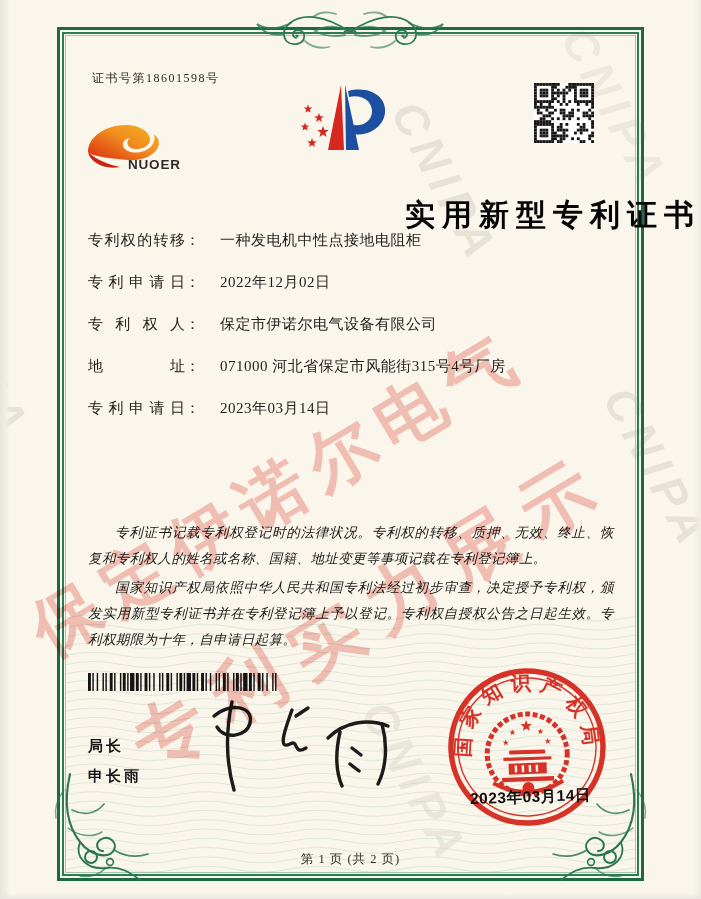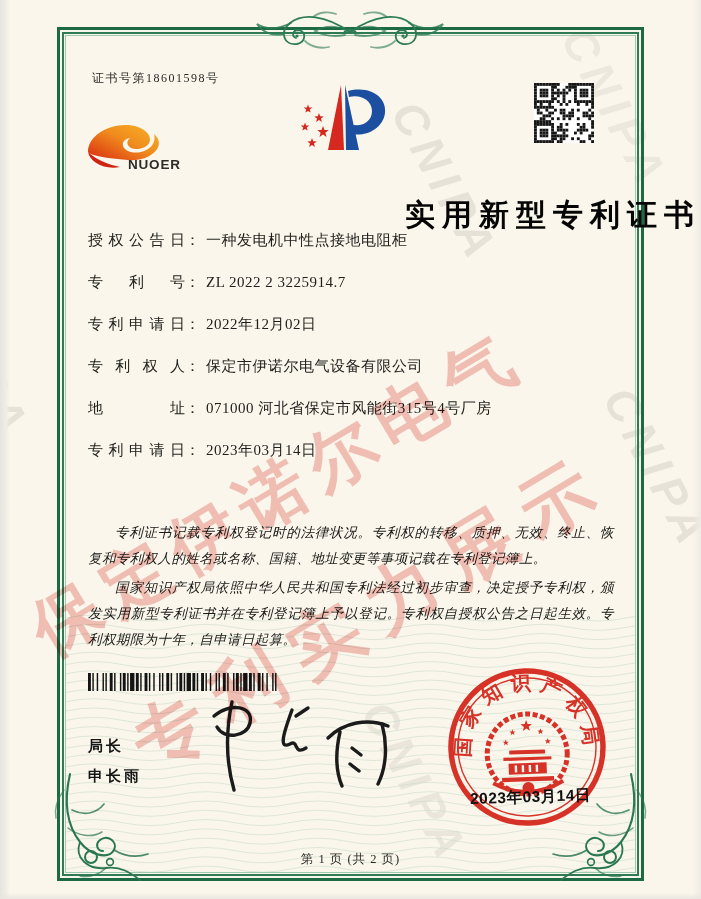--- a/index.html
+++ b/index.html
@@ -28,21 +28,21 @@
   .cert-no { left:92px; top:70px; font-size:12px; letter-spacing:1.5px; color:#2a2a28; }
 
   .title { left:0; right:0; top:170px; text-align:right; font-size:30px; font-weight:bold;
     letter-spacing:7px; color:#050505;margin-top:25px; }
 
   .fields { left:88px; top:231px; width:530px; }
   .frow { position:relative; height:42px; font-size:15px; color:#232320; }
   .f-label { display:inline-block; width:97px; text-align:justify; text-align-last:justify;
     vertical-align:top; }
   .f-colon { display:inline-block; }
-  .f-value { display:inline-block; margin-left:6px; letter-spacing:0.5px; color:#1e1e1c; }
+  .f-value { display:inline-block; margin-left:20px; letter-spacing:0.5px; color:#1e1e1c; }
   .f-group2 { position:absolute; left:262px; top:0; }
   .f-label2 { display:inline-block; width:93px; text-align:justify; text-align-last:justify; }
 
   .body-text { left:88px; top:520px; width:526px; font-size:13.5px; line-height:1.95;
     text-align:justify; font-style:italic; color:#191917; letter-spacing:0.4px; }
   .body-text p { text-indent:2em; margin-bottom:2px; }
 
   .signer { left:88px; font-family:"Liberation Sans", sans-serif; font-weight:700;
     font-size:15px; letter-spacing:3px; color:#161616; }
 
@@ -406,24 +406,21 @@
       <rect x="25.71" y="57.14" width="2.86" height="2.86" fill="#161616"></rect>
       <rect x="45.71" y="57.14" width="2.86" height="2.86" fill="#161616"></rect>
       <rect x="48.57" y="57.14" width="2.86" height="2.86" fill="#161616"></rect>
       <rect x="57.14" y="57.14" width="2.86" height="2.86" fill="#161616"></rect>
     </svg>
 
   <div class="abs title">实用新型专利证书</div>
 
   <div class="abs fields">
     <div class="frow">
-      <span class="f-label">授权公告日</span><span class="f-colon">：</span><span class="f-value">一种发电机中性点接地电阻柜</span>
-    </div>
-    <div class="frow">
-      <span class="f-label">专利号</span><span class="f-colon">：</span><span class="f-value">ZL 2022 2 3225914.7</span>
+      <span class="f-label">专利权的转移</span><span class="f-colon">：</span><span class="f-value">一种发电机中性点接地电阻柜</span>
     </div>
     <div class="frow">
       <span class="f-label">专利申请日</span><span class="f-colon">：</span><span class="f-value">2022年12月02日</span>
     </div>
     <div class="frow">
       <span class="f-label">专利权人</span><span class="f-colon">：</span><span class="f-value">保定市伊诺尔电气设备有限公司</span>
     </div>
     <div class="frow">
       <span class="f-label">地址</span><span class="f-colon">：</span><span class="f-value">071000 河北省保定市风能街315号4号厂房</span>
     </div>

